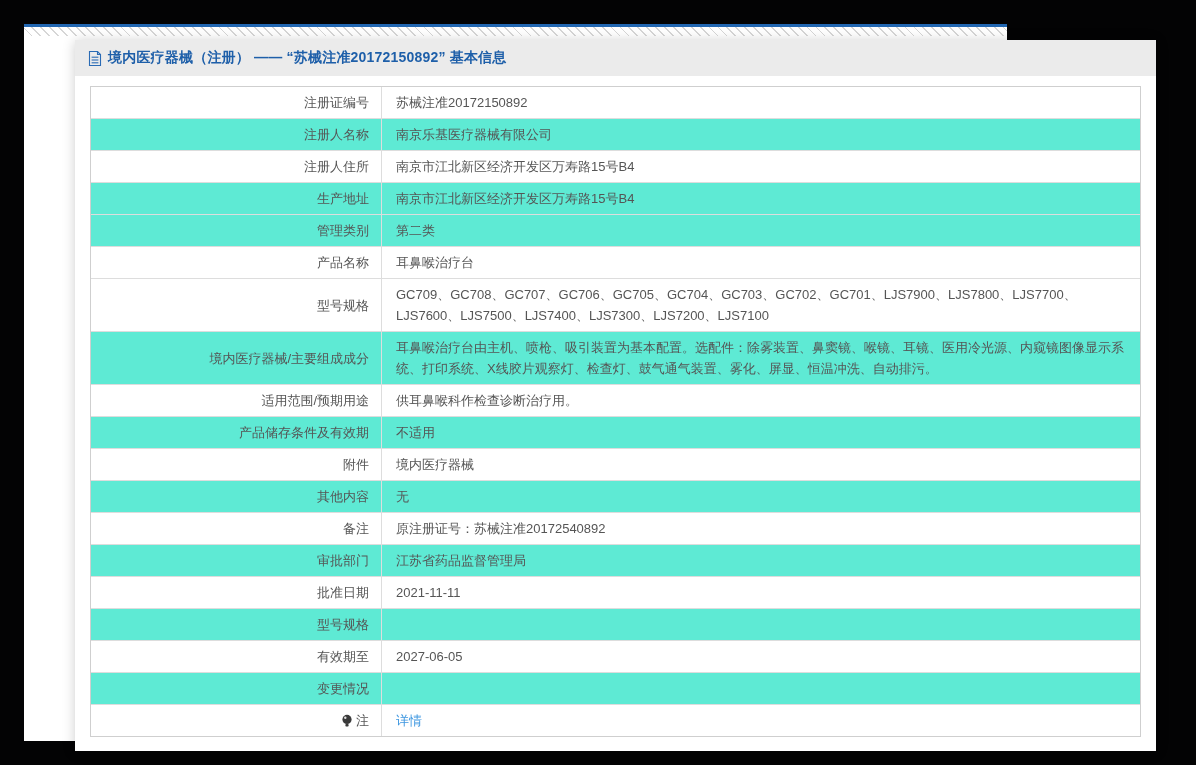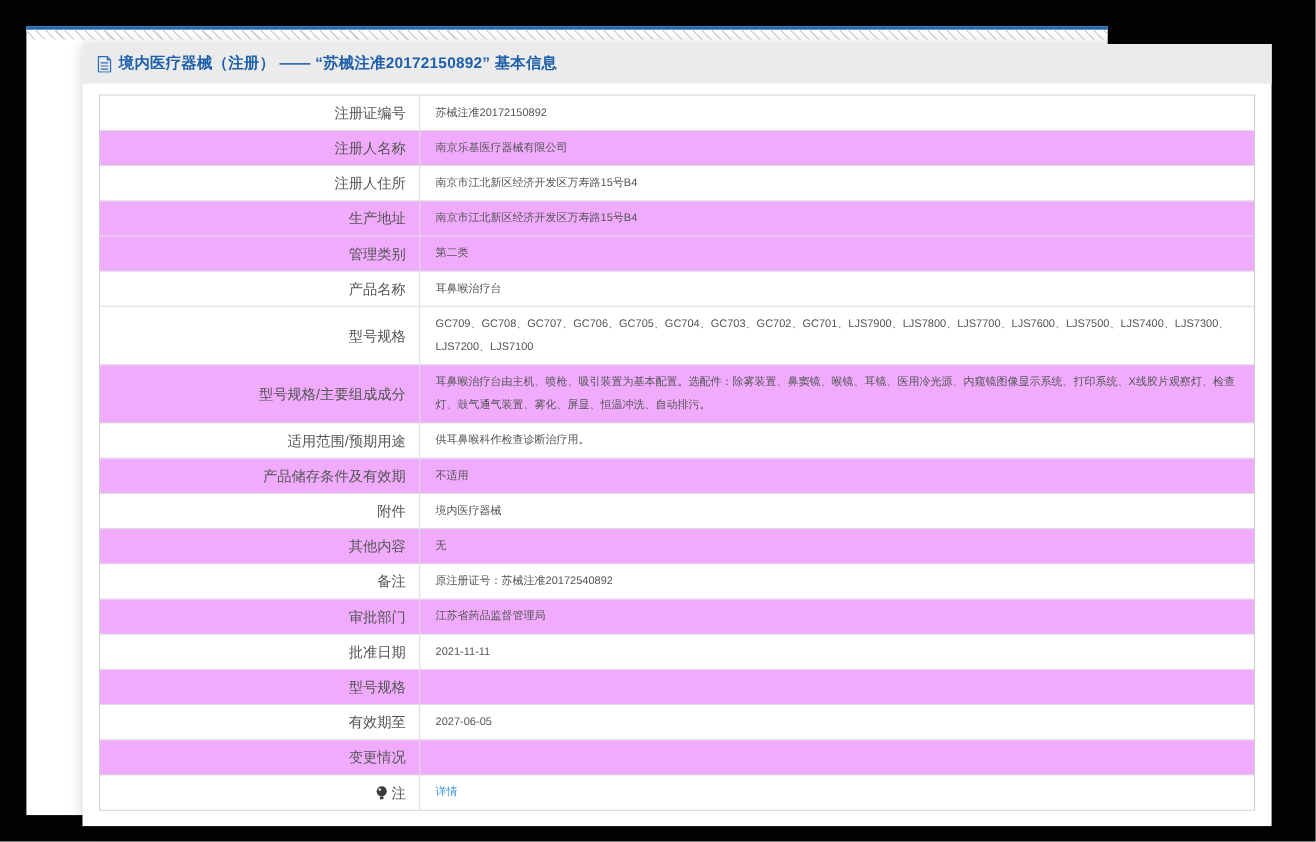--- a/index.html
+++ b/index.html
@@ -32,35 +32,35 @@
     padding:0 13px; gap:6px;
   }
   .card-title { font-size:14px; font-weight:bold; letter-spacing:0.2px; }
   .doc-icon { width:14px; height:15px; flex:0 0 auto; }
   .reg-table {
     margin:10px 15px 0 15px;
     border:1px solid #cfcfcf;
   }
   .row { display:flex; border-bottom:1px solid #dddddd; min-height:30px; background:#ffffff; }
   .row:last-child { border-bottom:none; }
-  .row.striped { background:#f0abfc; }
+  .row.striped { background:#5eead4; }
   .cell-label {
     flex:0 0 266px;
     padding:5px 12px;
     border-right:1px solid #dddddd;
     display:flex; align-items:center; justify-content:flex-end;
     text-align:right;
     font-size:13px; color:#555555; line-height:21px;
     gap:3px;
   }
   .cell-value {
     flex:1;
     padding:5px 14px;
     display:flex; align-items:center;
-    font-size:10px; color:#555555; line-height:21px;
+    font-size:13px; color:#555555; line-height:21px;
   }
   .cell-value .value-text { display:block; }
   .link-text { cursor:pointer; text-decoration:none; }
   .bulb-icon { width:12px; height:14px; flex:0 0 auto; }
 </style>
 </head>
 <body>
 
 <div class="page">
   <div class="top-line" style="background: rgb(33, 102, 177);"></div>
@@ -130,21 +130,21 @@
         <div class="row">
           <div class="cell-label">
             <span>型号规格</span>
           </div>
           <div class="cell-value">
             <span class="value-text">GC709、GC708、GC707、GC706、GC705、GC704、GC703、GC702、GC701、LJS7900、LJS7800、LJS7700、LJS7600、LJS7500、LJS7400、LJS7300、LJS7200、LJS7100</span>
           </div>
         </div>
         <div class="row striped">
           <div class="cell-label">
-            <span>型号规格/主要组成成分</span>
+            <span>境内医疗器械/主要组成成分</span>
           </div>
           <div class="cell-value">
             <span class="value-text">耳鼻喉治疗台由主机、喷枪、吸引装置为基本配置。选配件：除雾装置、鼻窦镜、喉镜、耳镜、医用冷光源、内窥镜图像显示系统、打印系统、X线胶片观察灯、检查灯、鼓气通气装置、雾化、屏显、恒温冲洗、自动排污。</span>
           </div>
         </div>
         <div class="row">
           <div class="cell-label">
             <span>适用范围/预期用途</span>
           </div>
           <div class="cell-value">

